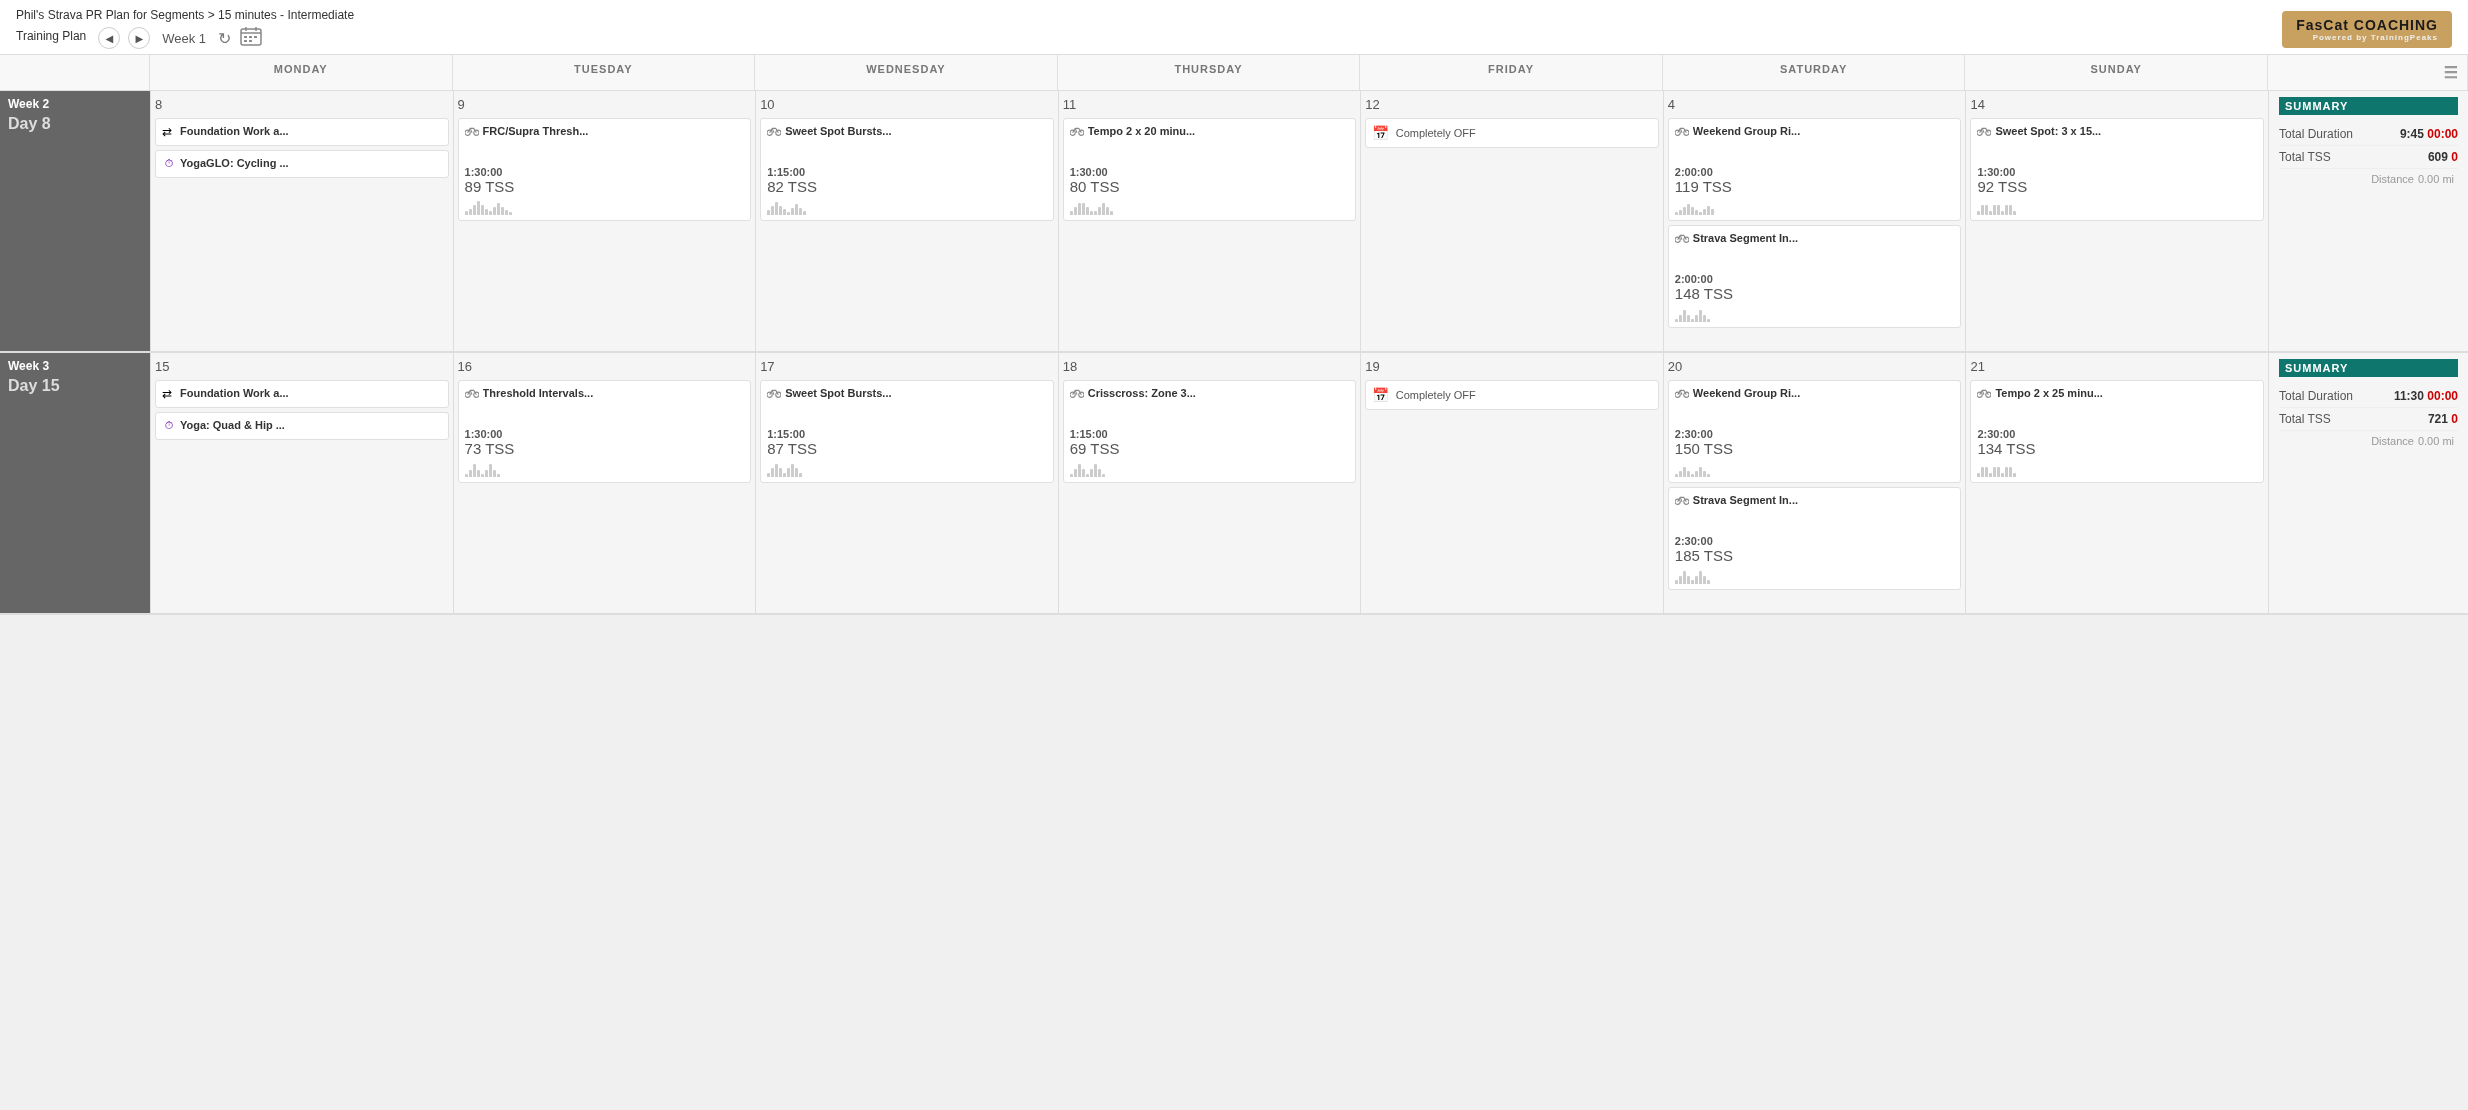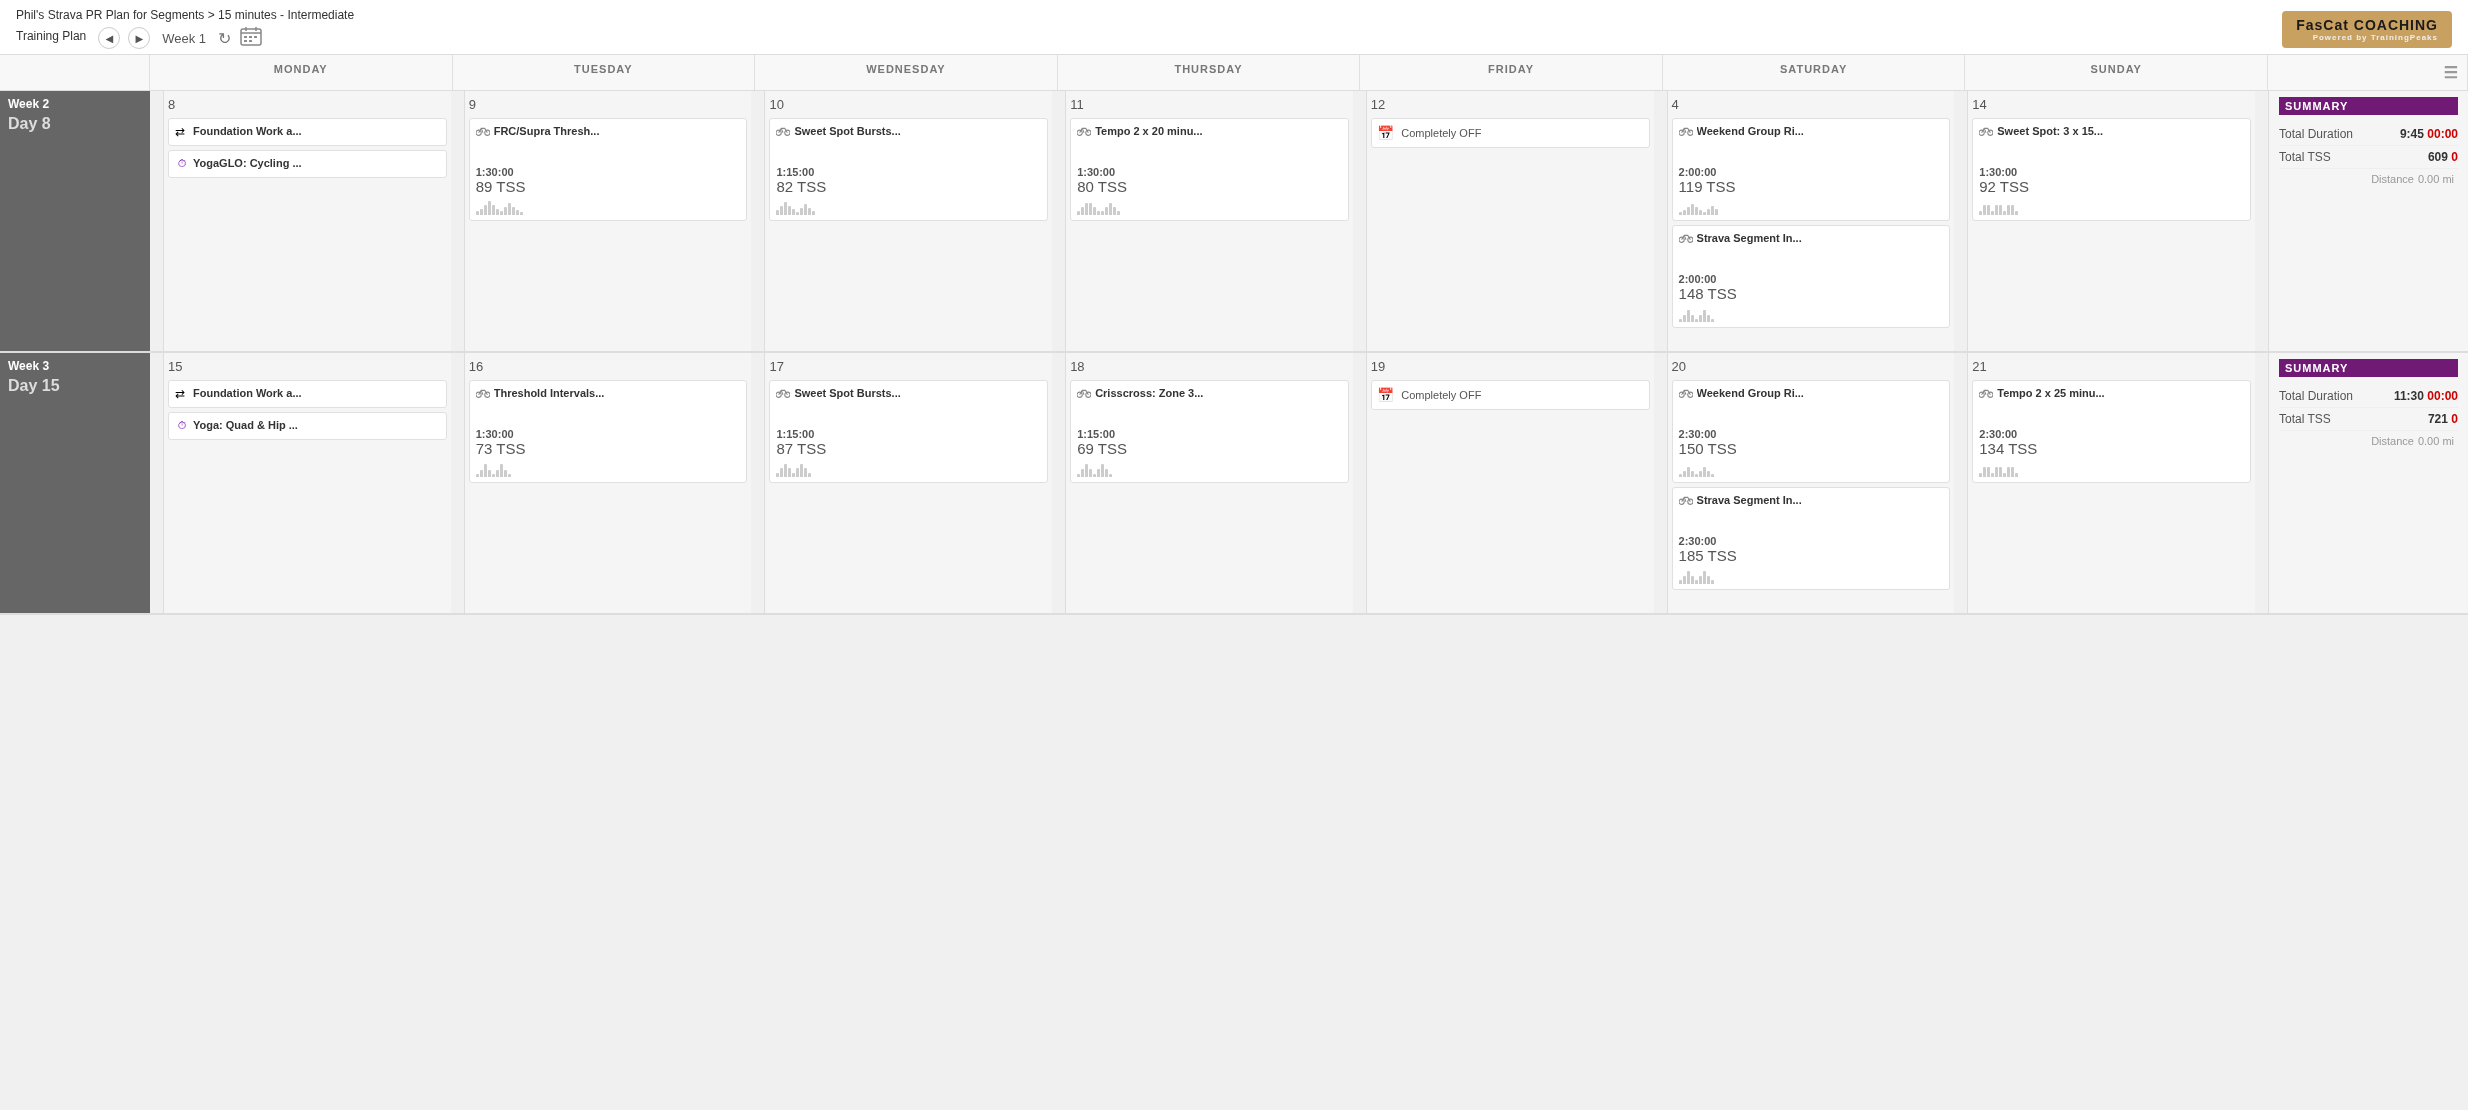--- a/index.html
+++ b/index.html
@@ -79,21 +79,20 @@
     }
 
     .week-section {
       margin: 0;
       border-bottom: 2px solid #ddd;
     }
     .week-row {
       display: grid;
       grid-template-columns: 150px repeat(7, 1fr) 200px;
       min-height: 260px;
-      gap: 13px;
     }
     .week-label-cell {
       background: #666;
       color: white;
       font-weight: bold;
       font-size: 12px;
       padding: 6px 8px;
       display: flex;
       flex-direction: column;
       gap: 4px;
@@ -176,21 +175,21 @@
 
     .summary-cell {
       background: #f5f5f5;
       border-left: 1px solid #ddd;
       padding: 6px 10px;
     }
     .summary-title {
       font-size: 11px;
       font-weight: bold;
       color: white;
-      background: #701a75;
+      background: #0f766e;
       padding: 3px 6px;
       margin-bottom: 8px;
       letter-spacing: 1px;
     }
     .summary-row {
       display: flex;
       justify-content: space-between;
       align-items: center;
       padding: 4px 0;
       border-bottom: 1px solid #eee;

